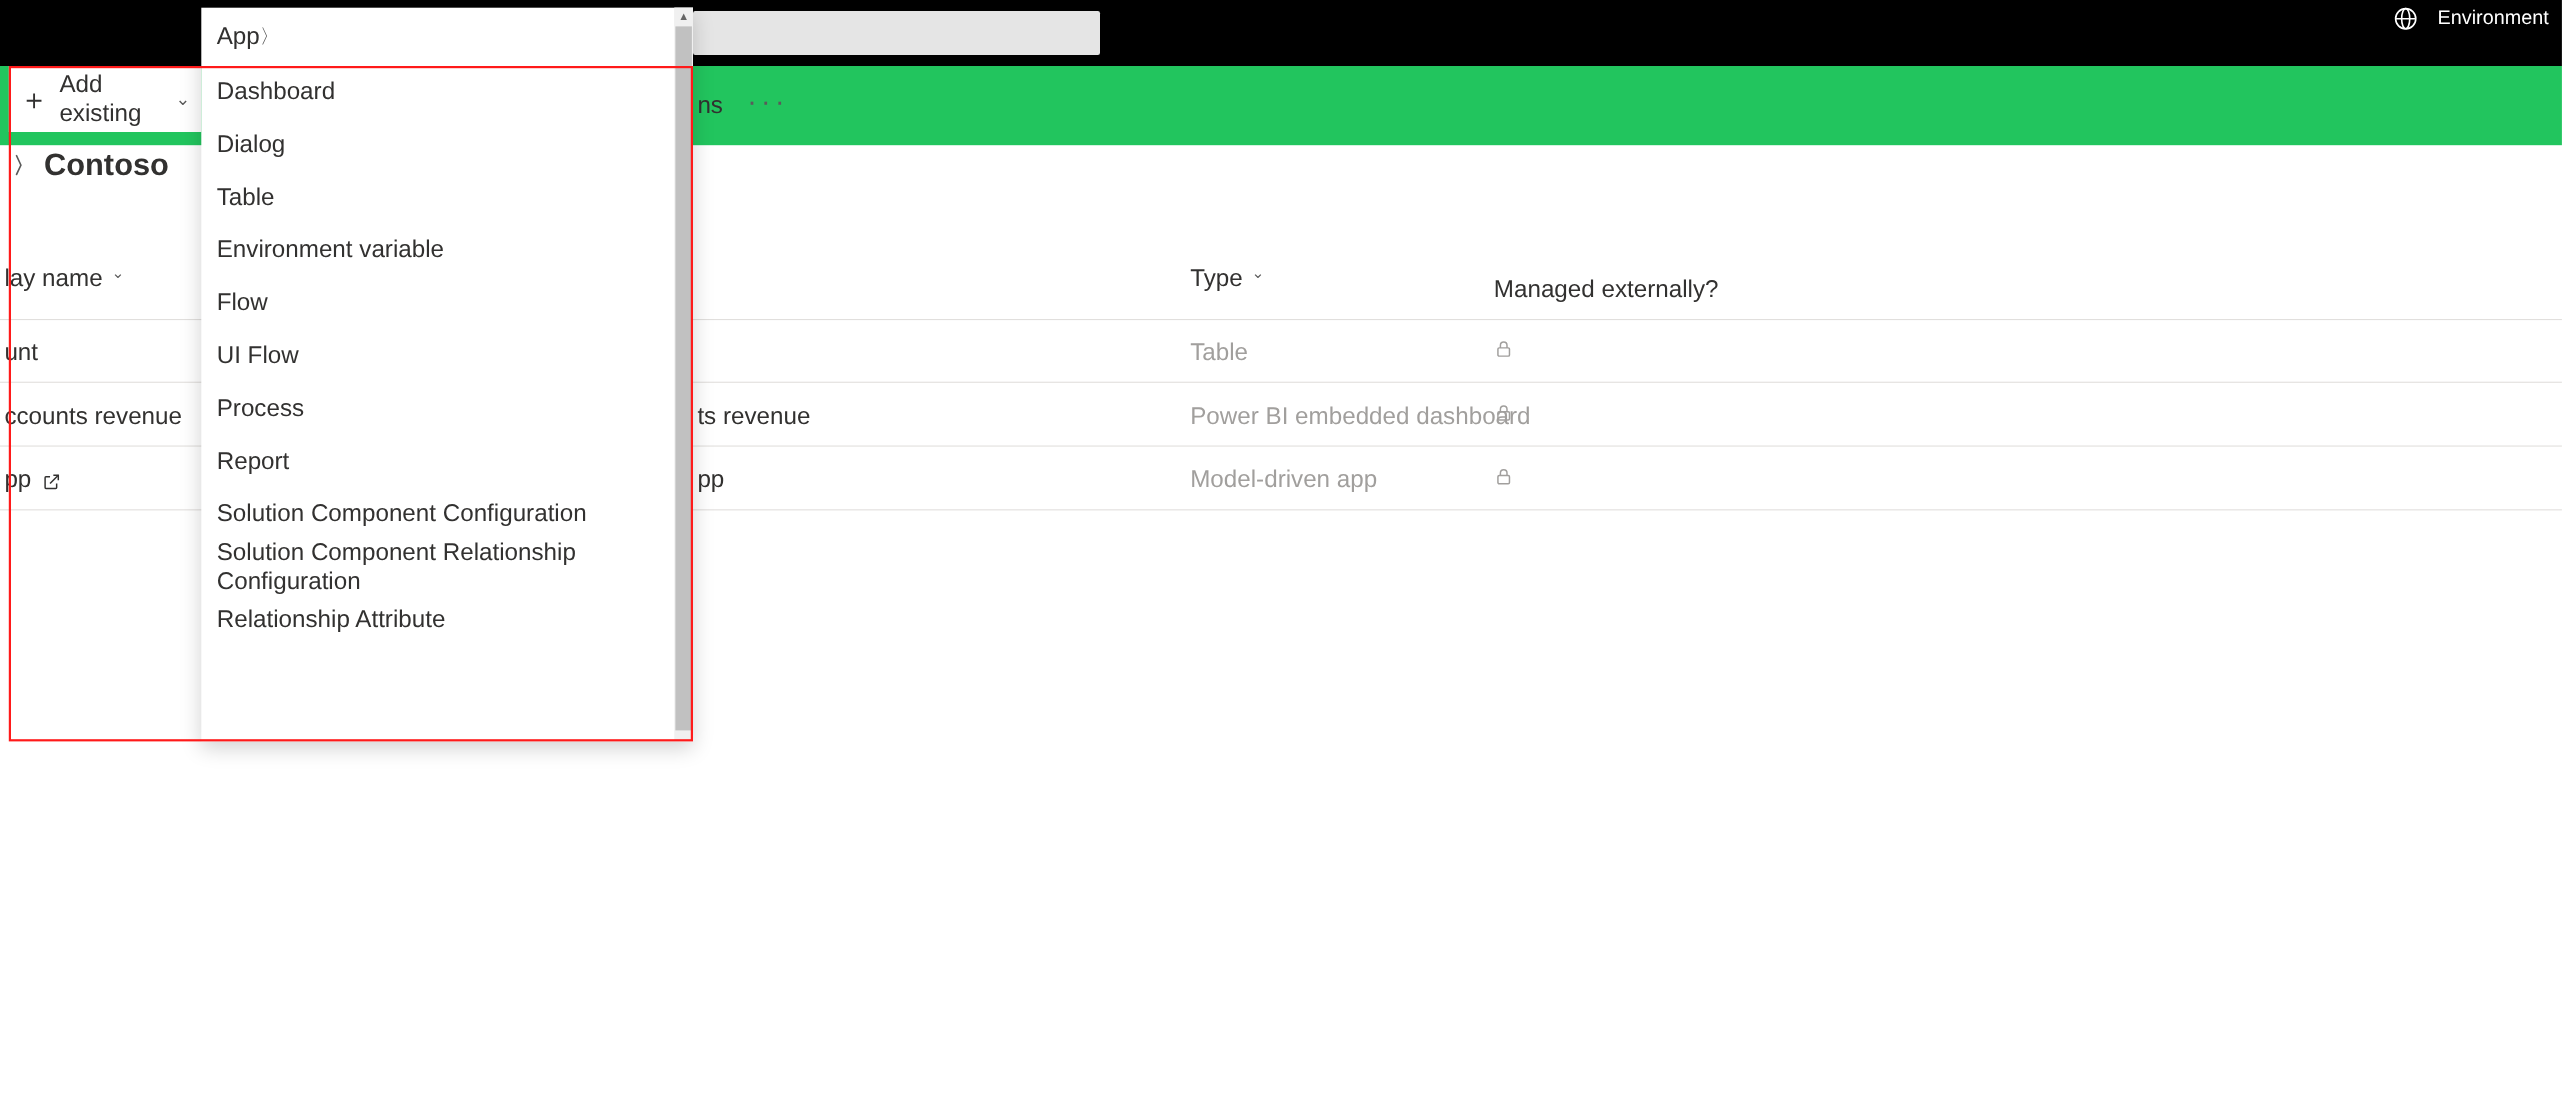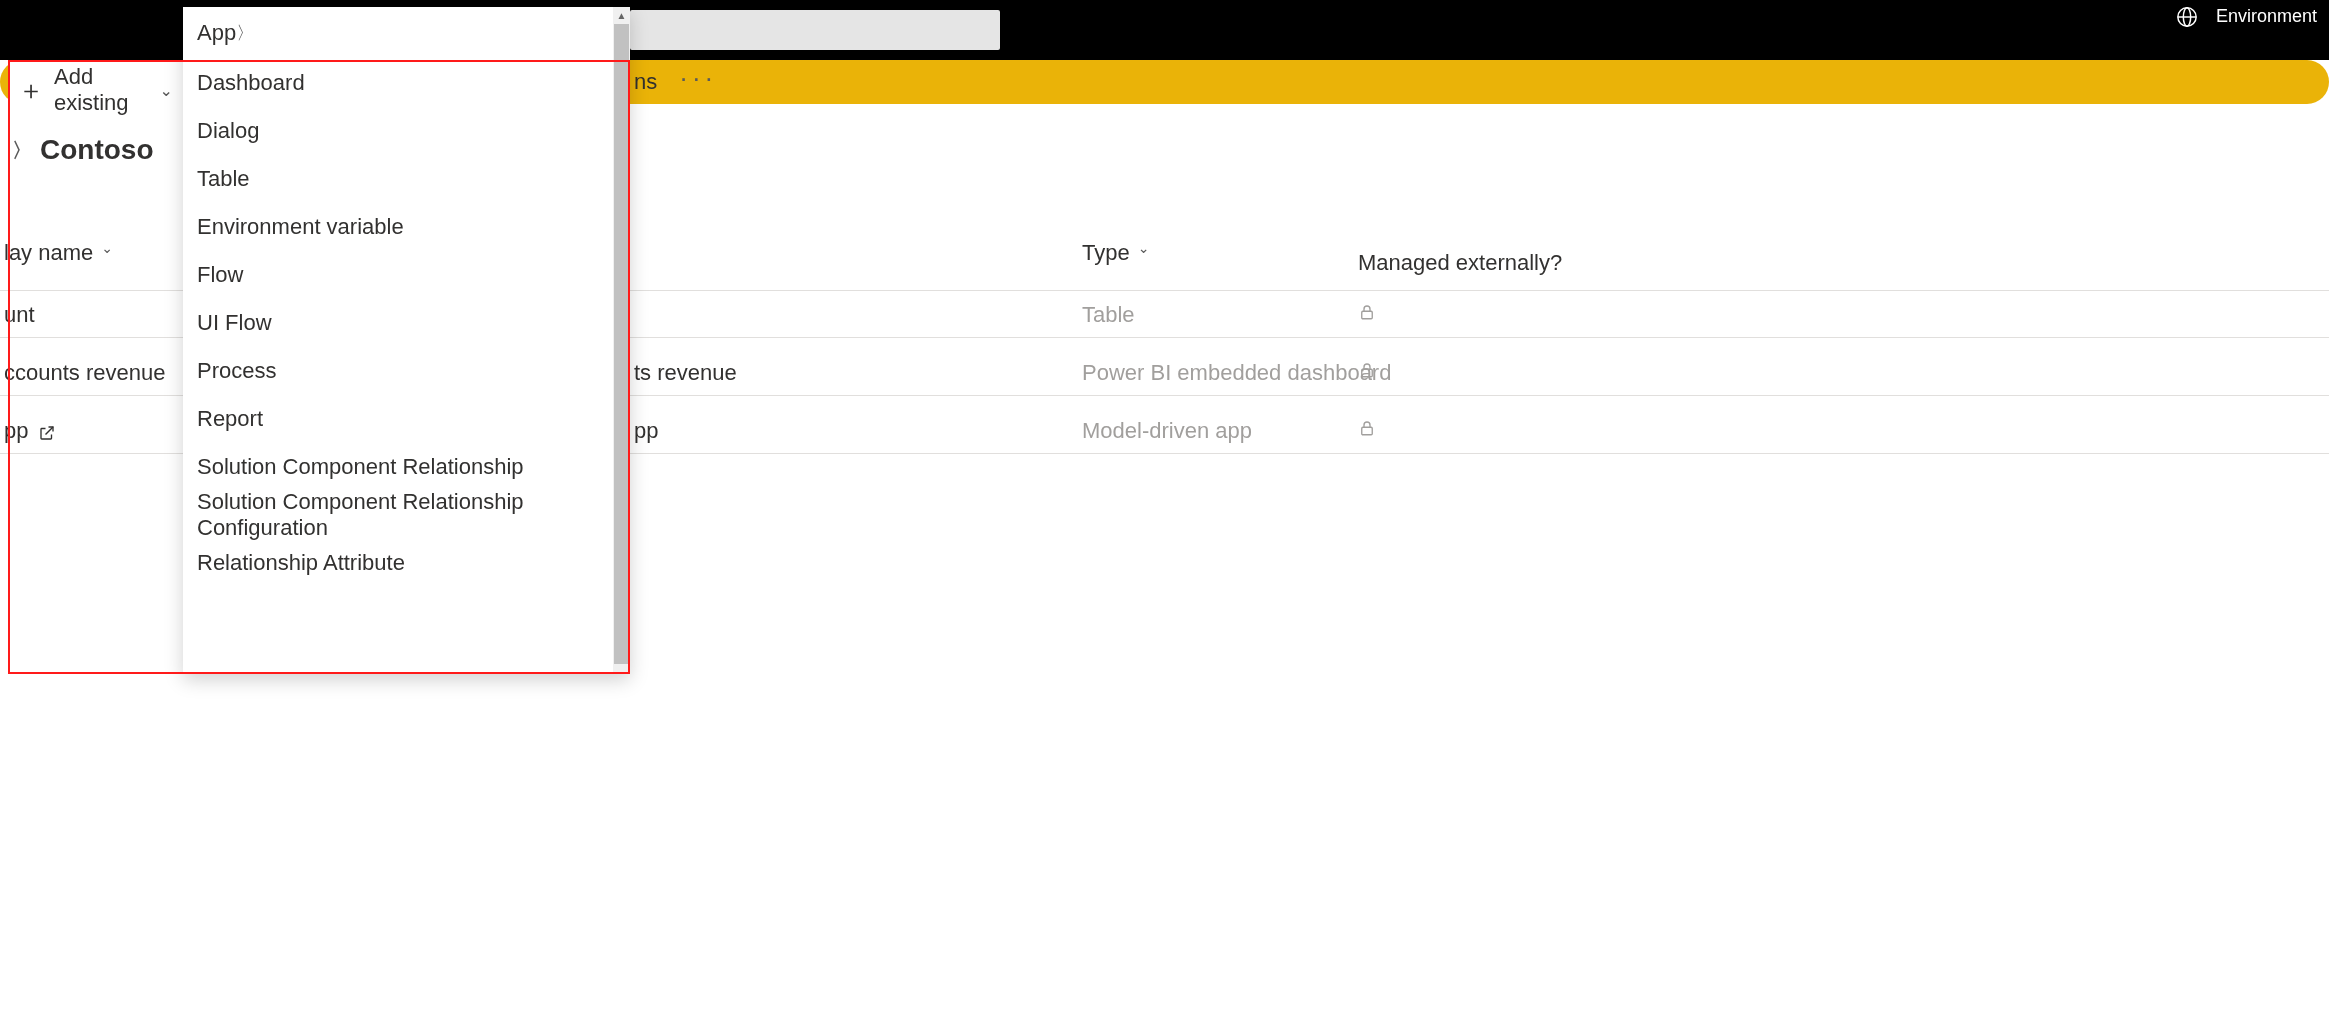--- a/index.html
+++ b/index.html
@@ -36,25 +36,24 @@
   .topbar-env {
     font-size: 18px;
     line-height: 1.1;
   }
   .globe-icon svg { display: block; }
 
   
   .cmdbar {
     position: absolute;
     top: 60px; left: 0; right: 0;
-    height: 44px;
-    background: #eab308;
-    display: flex;
-    align-items: center;
-    border-radius: 28px;
+    height: 72px;
+    background: #22c55e;
+    display: flex;
+    align-items: center;
   }
   .cmdbar-right-frag {
     position: absolute;
     left: 634px;
     top: 50%;
     transform: translateY(-50%);
     display: flex;
     align-items: center;
     gap: 22px;
     font-size: 22px;
@@ -156,21 +155,21 @@
     position: absolute;
     left: 0; right: 0;
     top: 50px;
     height: 1px;
     background: #e1dfdd;
   }
 
   .row {
     position: absolute;
     left: 0; right: 0;
-    height: 46px;
+    height: 56px;
     border-bottom: 1px solid #e1dfdd;
     font-size: 22px;
     color: #323130;
   }
   .row1 { top: 52px; }
   .row2 { top: 110px; }
   .row3 { top: 168px; }
 
   .cell-left-frag {
     position: absolute;
@@ -374,21 +373,21 @@
     <div class="menu-item">
       <span>UI Flow</span>
     </div>
     <div class="menu-item">
       <span>Process</span>
     </div>
     <div class="menu-item">
       <span>Report</span>
     </div>
     <div class="menu-item">
-      <span>Solution Component Relationship</span>
+      <span>Solution Component Configuration</span>
     </div>
     <div class="menu-item">
       <span>Solution Component Relationship Configuration</span>
     </div>
     <div class="menu-item">
       <span>Relationship Attribute</span>
     </div>
   </div>
 <div class="dropdown-scrollbar" style="position:absolute; left:613px; top:7px; width:17px; height:667px; background:#f0f0f0; z-index:41;">
   <div class="arrow-up">▲</div>

